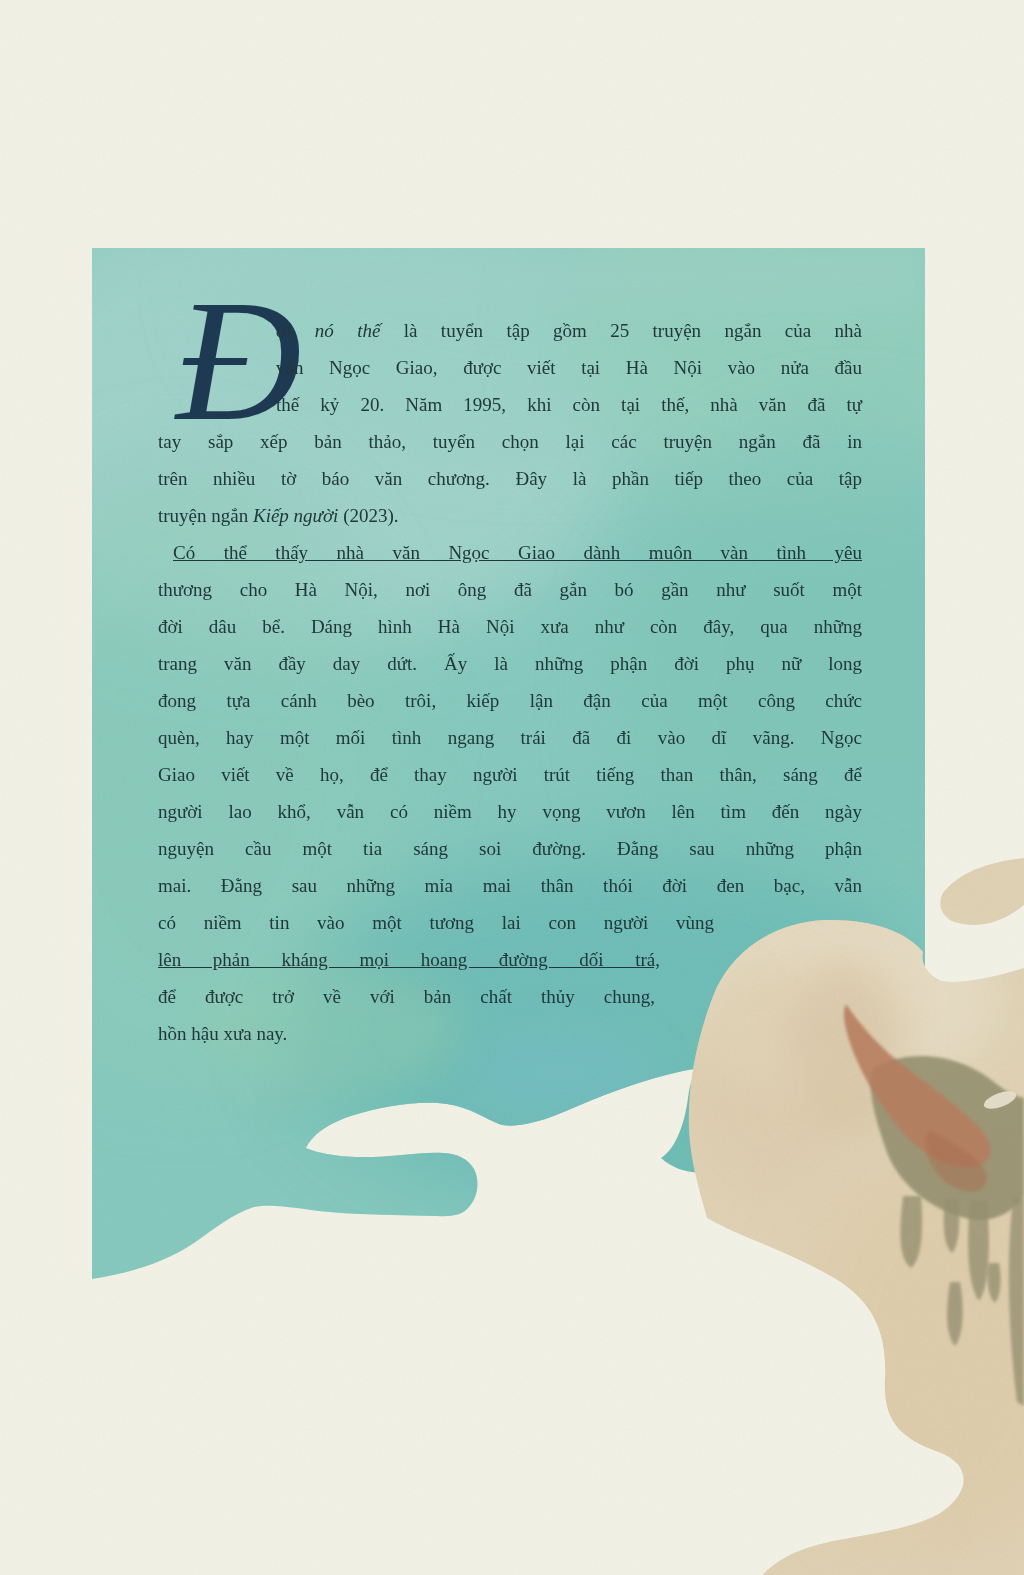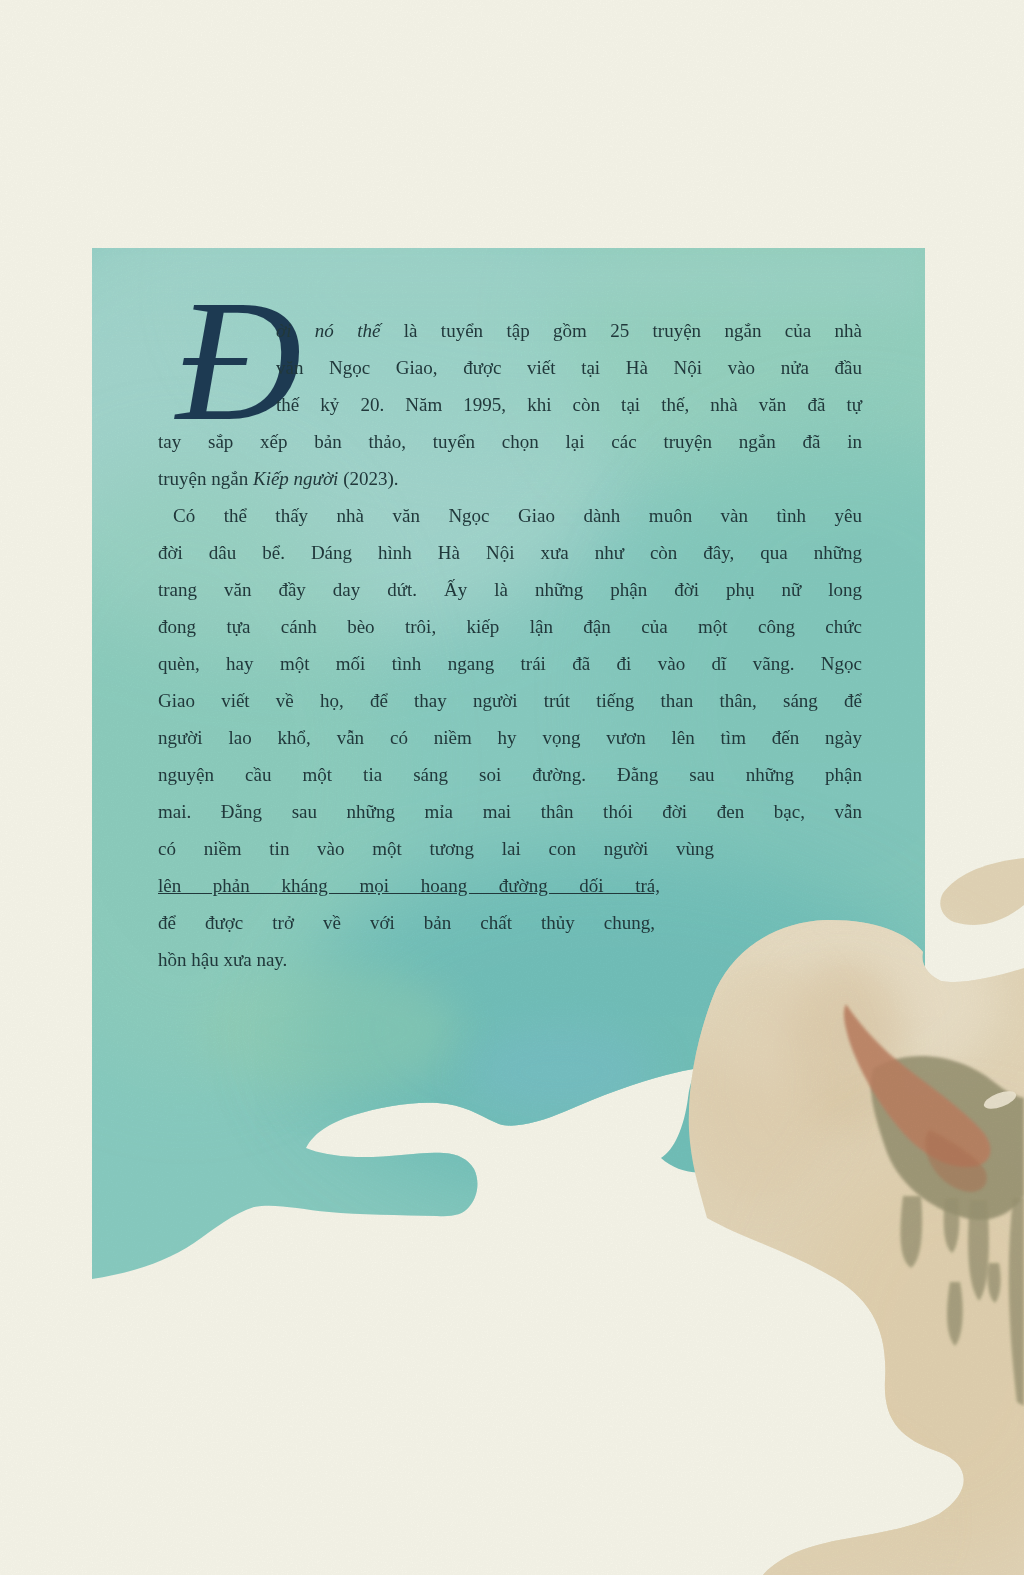--- a/index.html
+++ b/index.html
@@ -7,21 +7,21 @@
   .page{position:relative;width:1024px;height:1575px;background:#fbfaee;overflow:hidden;}
   .art{position:absolute;left:0;top:0;z-index:0;}
   .textblock{
     position:absolute;left:158px;top:312px;width:704px;z-index:2;
     font-family:"Liberation Serif","DejaVu Serif",serif;
     font-size:19px;line-height:37px;color:#21383b;
   }
   .ln{height:37px;}
   .ln.j{text-align:justify;text-align-last:justify;-moz-text-align-last:justify;}
   .ln.dc{margin-left:118px;}
-  .ln.ind{text-indent:15px;}
+  .ln.ind{text-indent:15px;text-decoration:underline;}
   .ln.s1{width:556px;}
   .ln.s2{width:502px;text-decoration:underline;}
   .ln.s3{width:497px;}
   .ln em{font-style:italic;}
   .dropcap{
     position:absolute;left:176px;top:274px;z-index:2;
     font-family:"Liberation Serif","DejaVu Serif",serif;
     font-style:italic;font-size:174px;line-height:1;color:#1d3a52;
   }
 </style>
@@ -131,24 +131,26 @@
   </svg>
 
   <div class="dropcap">Đ</div>
 
   <div class="textblock">
     <div id="para1">
         <div class="ln dc j"><em>ời nó thế</em><span> là tuyển tập gồm 25 truyện ngắn của nhà</span></div>
         <div class="ln dc j"><span>văn Ngọc Giao, được viết tại Hà Nội vào nửa đầu</span></div>
         <div class="ln dc j"><span>thế kỷ 20. Năm 1995, khi còn tại thế, nhà văn đã tự</span></div>
         <div class="ln j"><span>tay sắp xếp bản thảo, tuyển chọn lại các truyện ngắn đã in</span></div>
+        <div class="ln j"><span>trên nhiều tờ báo văn chương. Đây là phần tiếp theo của tập</span></div>
         <div class="ln"><span>truyện ngắn </span><em>Kiếp người</em><span> (2023).</span></div>
       </div>
     <div id="para2">
         <div class="ln ind j"><span>Có thể thấy nhà văn Ngọc Giao dành muôn vàn tình yêu</span></div>
+        <div class="ln j"><span>thương cho Hà Nội, nơi ông đã gắn bó gần như suốt một</span></div>
         <div class="ln j"><span>đời dâu bể. Dáng hình Hà Nội xưa như còn đây, qua những</span></div>
         <div class="ln j"><span>trang văn đầy day dứt. Ấy là những phận đời phụ nữ long</span></div>
         <div class="ln j"><span>đong tựa cánh bèo trôi, kiếp lận đận của một công chức</span></div>
         <div class="ln j"><span>quèn, hay một mối tình ngang trái đã đi vào dĩ vãng. Ngọc</span></div>
         <div class="ln j"><span>Giao viết về họ, để thay người trút tiếng than thân, sáng để</span></div>
         <div class="ln j"><span>người lao khổ, vẫn có niềm hy vọng vươn lên tìm đến ngày</span></div>
         <div class="ln j"><span>nguyện cầu một tia sáng soi đường. Đằng sau những phận</span></div>
         <div class="ln j"><span>mai. Đằng sau những mỉa mai thân thói đời đen bạc, vẫn</span></div>
         <div class="ln s1 j"><span>có niềm tin vào một tương lai con người vùng</span></div>
         <div class="ln s2 j"><span>lên phản kháng mọi hoang đường dối trá,</span></div>

